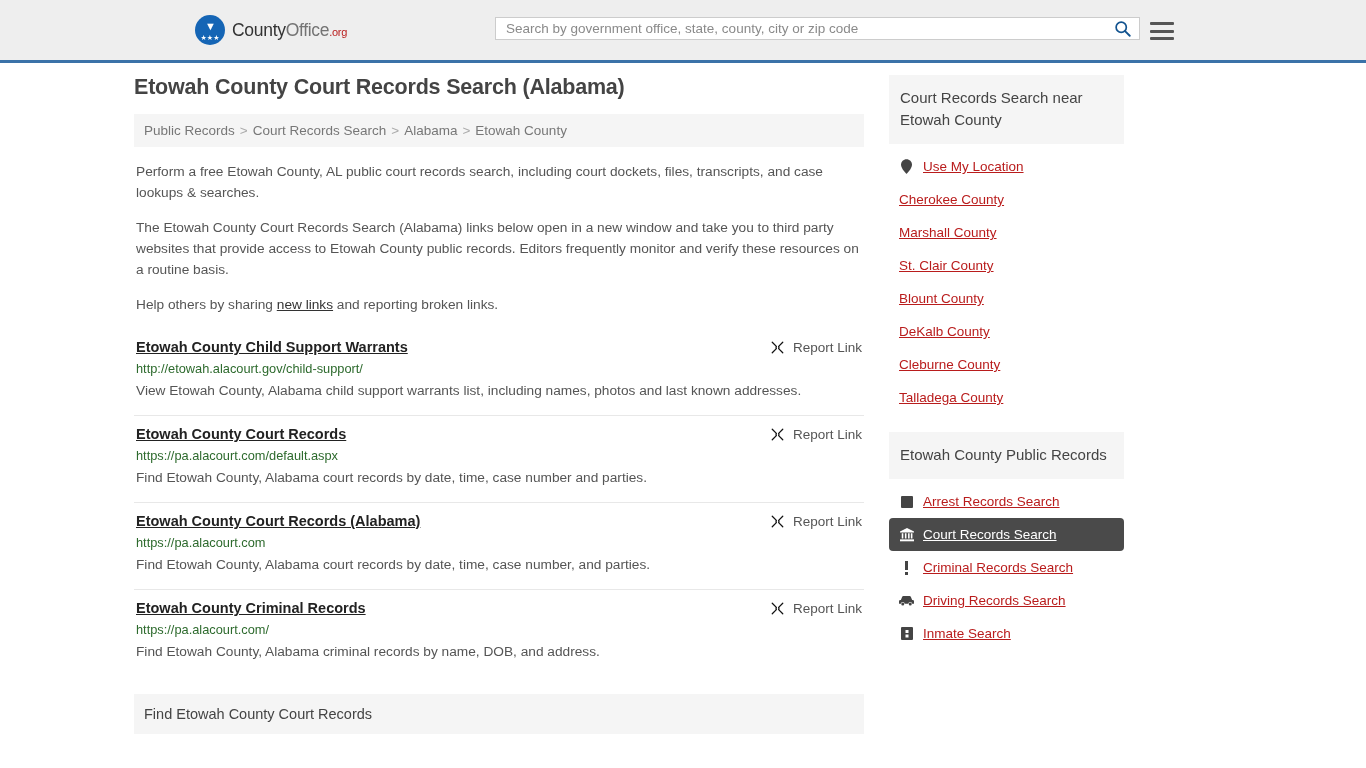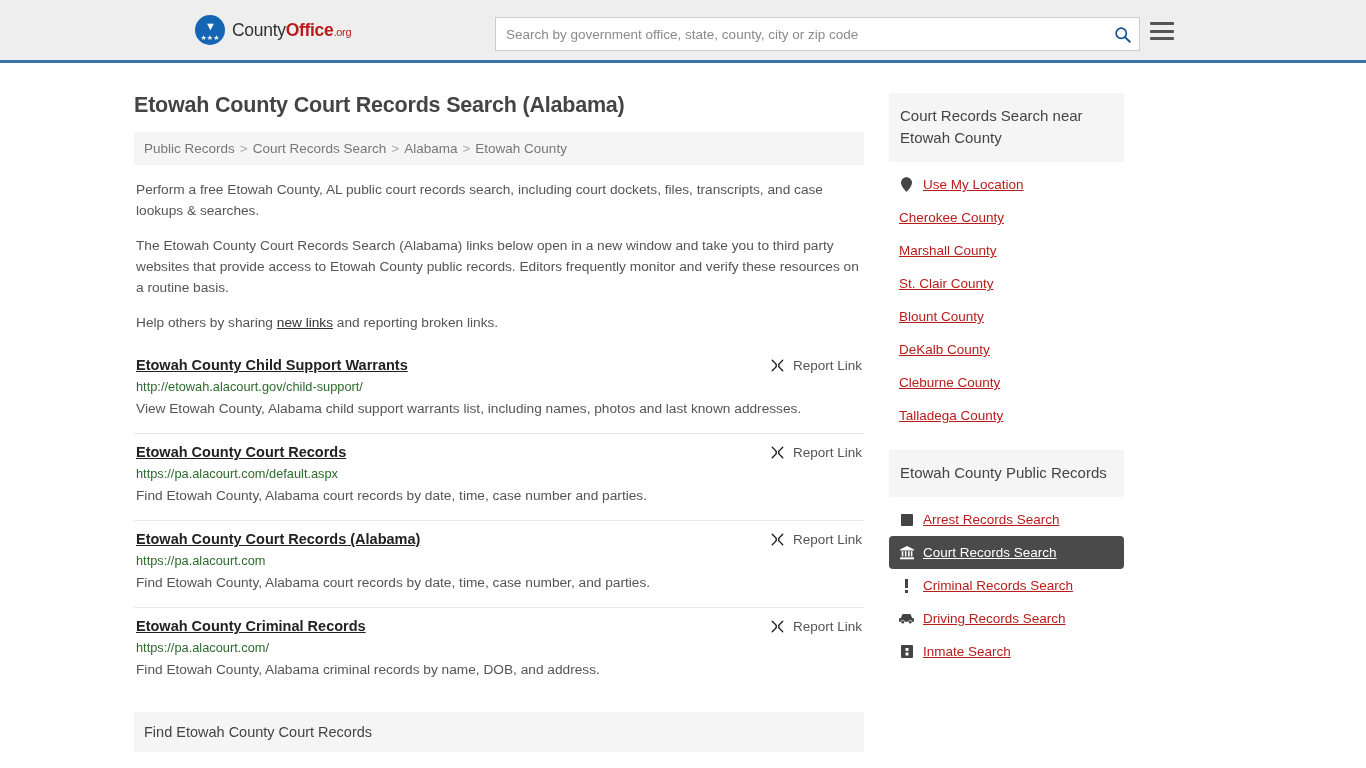--- a/index.html
+++ b/index.html
@@ -54,29 +54,29 @@
     line-height: 1;
     letter-spacing: 0px;
     white-space: nowrap;
   }
   .logo-text {
     font-size: 17.5px;
     letter-spacing: -0.3px;
     white-space: nowrap;
   }
   .logo-text .t-county { color: #333333; }
-  .logo-text .t-office { color: #b91c1c; font-weight: bold; }
+  .logo-text .t-office { color: #737373; font-weight: normal; }
   .logo-text .t-org { color: #b91c1c; font-size: 11px; }
 
   .search-wrap {
     position: absolute;
     left: 495px;
     top: 17px;
     width: 645px;
-    height: 34px;
+    height: 23px;
     background: #ffffff;
     border: 1px solid #cccccc;
     display: flex;
     align-items: center;
   }
   .search-input {
     flex: 1;
     height: 100%;
     border: none;
     outline: none;
@@ -112,21 +112,21 @@
     height: 3px;
     width: 24px;
     background: #555555;
     border-radius: 1px;
   }
 
   
   .page {
     position: relative;
     width: 1248px;
-    padding-top: 30px;
+    padding-top: 12px;
   }
   .container {
     width: 980px;
     margin: 0 auto;
     display: flex;
     align-items: flex-start;
     gap: 25px;
   }
   .main-col { width: 730px; flex: none; }
   .side-col { width: 235px; flex: none; }

